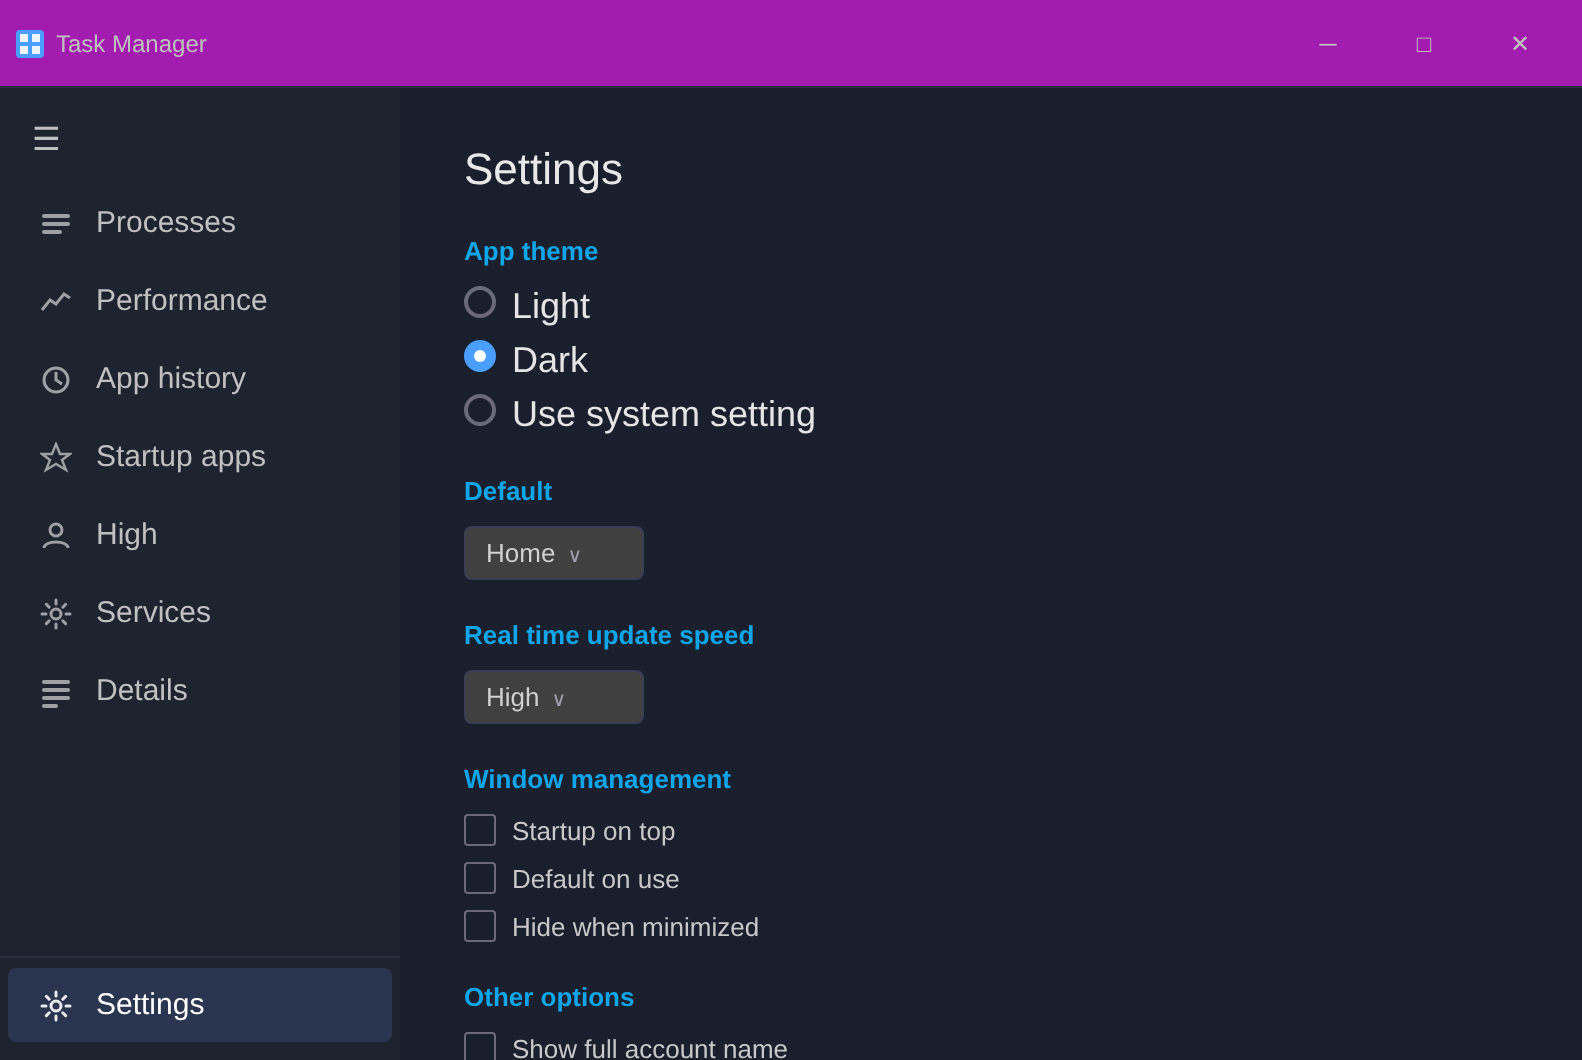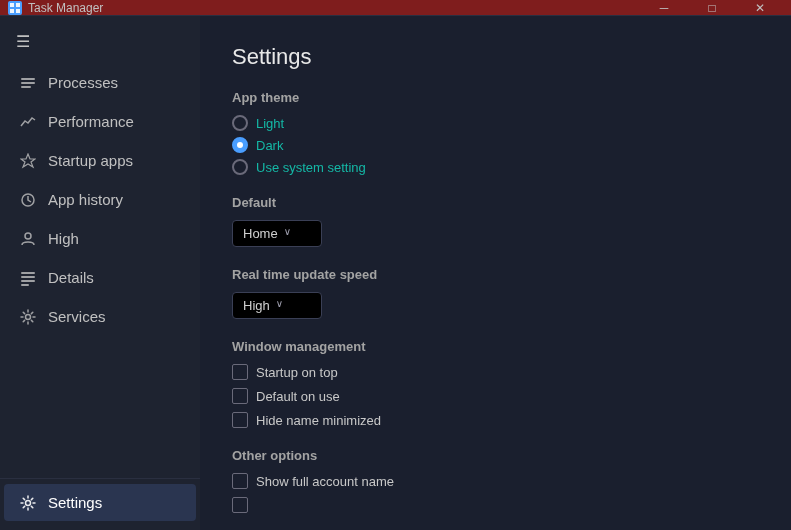--- a/index.html
+++ b/index.html
@@ -9,22 +9,22 @@
       background: #1a1f2e;
       font-family: 'Segoe UI', sans-serif;
       color: #e0e0e0;
       overflow: hidden;
       display: flex;
       flex-direction: column;
     }
 
     
     .title-bar {
-      height: 16px;
-      background: #7f1d1d;
+      height: 44px;
+      background: #a21caf;
       display: flex;
       align-items: center;
       justify-content: space-between;
       padding: 0 8px;
       flex-shrink: 0;
       border-bottom: 1px solid #2a2f40;
     }
     .title-bar-left {
       display: flex;
       align-items: center;
@@ -122,37 +122,36 @@
       margin-bottom: 20px;
     }
 
     
     .section {
       margin-bottom: 20px;
     }
     .section-label {
       font-size: 13px;
       font-weight: 600;
-      color: #a3a3a3;
+      color: #0ea5e9;
       margin-bottom: 10px;
     }
 
     
     .radio-group {
       display: flex;
       flex-direction: column;
       gap: 6px;
     }
     .radio-item {
       display: flex;
-      align-items: center;
       gap: 8px;
       cursor: pointer;
-      font-size: 13px;
-      color: #14b8a6;
+      font-size: 18px;
+      color: #e5e5e5;
     }
     .radio-circle {
       width: 16px;
       height: 16px;
       border-radius: 50%;
       border: 2px solid #6a6a7a;
       display: flex;
       align-items: center;
       justify-content: center;
       flex-shrink: 0;
@@ -165,23 +164,23 @@
       content: '';
       width: 6px;
       height: 6px;
       border-radius: 50%;
       background: white;
     }
 
     
     .dropdown {
       display: flex;
-      align-items: flex-start;
+      align-items: flex-end;
       gap: 6px;
-      background: #000000;
+      background: #404040;
       border: 1px solid #3a3f55;
       border-radius: 4px;
       padding: 5px 10px;
       font-size: 13px;
       color: #d0d0d0;
       cursor: pointer;
       width: fit-content;
       min-width: 90px;
     }
     .dropdown-arrow {
@@ -259,67 +258,67 @@
       <span class="icon">
         <svg width="16" height="16" viewBox="0 0 16 16" fill="none" stroke="currentColor" stroke-width="1.5" opacity="0.8">
           <polyline points="1,12 5,7 8,9 12,4 15,6"></polyline>
         </svg>
       </span>
       <span>Performance</span>
     </div>
 
     <div class="sidebar-item">
       <span class="icon">
-        <svg width="16" height="16" viewBox="0 0 16 16" fill="currentColor" opacity="0.8">
-          <path d="M8 1 L10 6 L15 6 L11 9 L13 14 L8 11 L3 14 L5 9 L1 6 L6 6 Z" fill="none" stroke="currentColor" stroke-width="1.2"></path>
-        </svg>
-      </span>
-      <span>Startup apps</span>
-    </div>
-
-    <div class="sidebar-item">
-      <span class="icon">
         <svg width="16" height="16" viewBox="0 0 16 16" fill="none" stroke="currentColor" stroke-width="1.5" opacity="0.8">
           <circle cx="8" cy="8" r="6"></circle>
           <polyline points="8,4 8,8 11,10"></polyline>
         </svg>
       </span>
       <span>App history</span>
     </div>
 
     <div class="sidebar-item">
       <span class="icon">
+        <svg width="16" height="16" viewBox="0 0 16 16" fill="currentColor" opacity="0.8">
+          <path d="M8 1 L10 6 L15 6 L11 9 L13 14 L8 11 L3 14 L5 9 L1 6 L6 6 Z" fill="none" stroke="currentColor" stroke-width="1.2"></path>
+        </svg>
+      </span>
+      <span>Startup apps</span>
+    </div>
+
+    <div class="sidebar-item">
+      <span class="icon">
         <svg width="16" height="16" viewBox="0 0 16 16" fill="none" stroke="currentColor" stroke-width="1.5" opacity="0.8">
           <circle cx="8" cy="5" r="3"></circle>
           <path d="M2,14 C2,10 14,10 14,14"></path>
         </svg>
       </span>
       <span>High</span>
+    </div>
+
+    <div class="sidebar-item">
+      <span class="icon">
+        <svg width="16" height="16" viewBox="0 0 16 16" fill="none" stroke="currentColor" stroke-width="1.5" opacity="0.8">
+          <circle cx="8" cy="8" r="2.5"></circle>
+          <path d="M8 1 L8 3 M8 13 L8 15 M1 8 L3 8 M13 8 L15 8 M3.2 3.2 L4.6 4.6 M11.4 11.4 L12.8 12.8 M12.8 3.2 L11.4 4.6 M4.6 11.4 L3.2 12.8" stroke-linecap="round"></path>
+        </svg>
+      </span>
+      <span>Services</span>
     </div>
 
     <div class="sidebar-item">
       <span class="icon">
         <svg width="16" height="16" viewBox="0 0 16 16" fill="currentColor" opacity="0.8">
           <rect x="1" y="2" width="14" height="2" rx="1"></rect>
           <rect x="1" y="6" width="14" height="2" rx="1"></rect>
           <rect x="1" y="10" width="14" height="2" rx="1"></rect>
           <rect x="1" y="14" width="8" height="2" rx="1"></rect>
         </svg>
       </span>
       <span>Details</span>
-    </div>
-
-    <div class="sidebar-item">
-      <span class="icon">
-        <svg width="16" height="16" viewBox="0 0 16 16" fill="none" stroke="currentColor" stroke-width="1.5" opacity="0.8">
-          <circle cx="8" cy="8" r="2.5"></circle>
-          <path d="M8 1 L8 3 M8 13 L8 15 M1 8 L3 8 M13 8 L15 8 M3.2 3.2 L4.6 4.6 M11.4 11.4 L12.8 12.8 M12.8 3.2 L11.4 4.6 M4.6 11.4 L3.2 12.8" stroke-linecap="round"></path>
-        </svg>
-      </span>
-      <span>Services</span>
     </div>
 
     <div class="sidebar-bottom">
       <div class="sidebar-item active">
         <span class="icon">
           <svg width="16" height="16" viewBox="0 0 16 16" fill="none" stroke="currentColor" stroke-width="1.5" opacity="0.9">
             <circle cx="8" cy="8" r="2.5"></circle>
             <path d="M8 1 L8 3 M8 13 L8 15 M1 8 L3 8 M13 8 L15 8 M3.2 3.2 L4.6 4.6 M11.4 11.4 L12.8 12.8 M12.8 3.2 L11.4 4.6 M4.6 11.4 L3.2 12.8" stroke-linecap="round"></path>
           </svg>
         </span>
@@ -371,21 +370,21 @@
         <label class="checkbox-item">
           <div class="checkbox-box"></div>
           <span>Startup on top</span>
         </label>
         <label class="checkbox-item">
           <div class="checkbox-box"></div>
           <span>Default on use</span>
         </label>
         <label class="checkbox-item">
           <div class="checkbox-box"></div>
-          <span>Hide name minimized</span>
+          <span>Hide when minimized</span>
         </label>
       </div>
     </div>
 
     <div class="section">
       <div class="section-label">Other options</div>
       <div class="checkbox-group">
         <label class="checkbox-item">
           <div class="checkbox-box"></div>
           <span>Show full account name</span>

